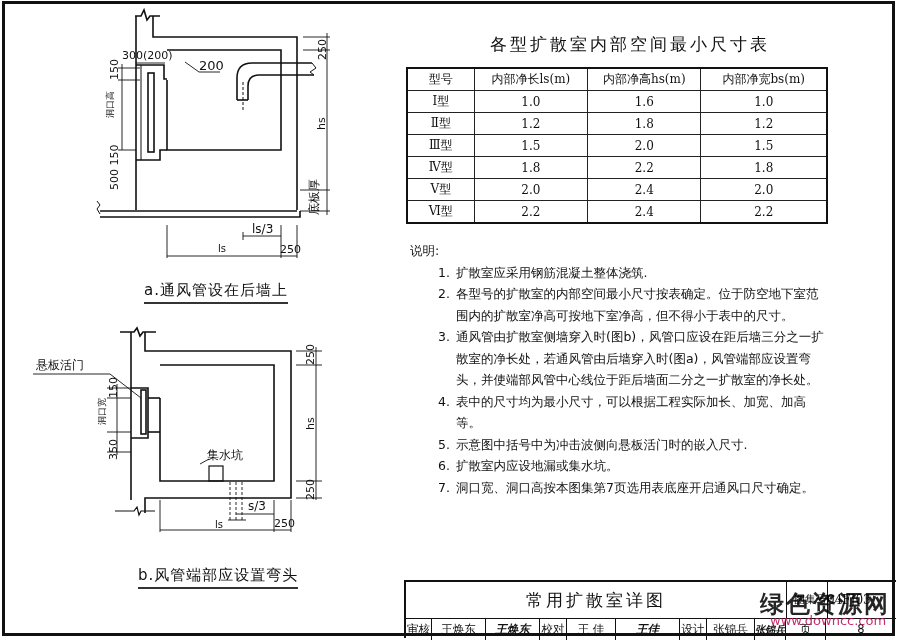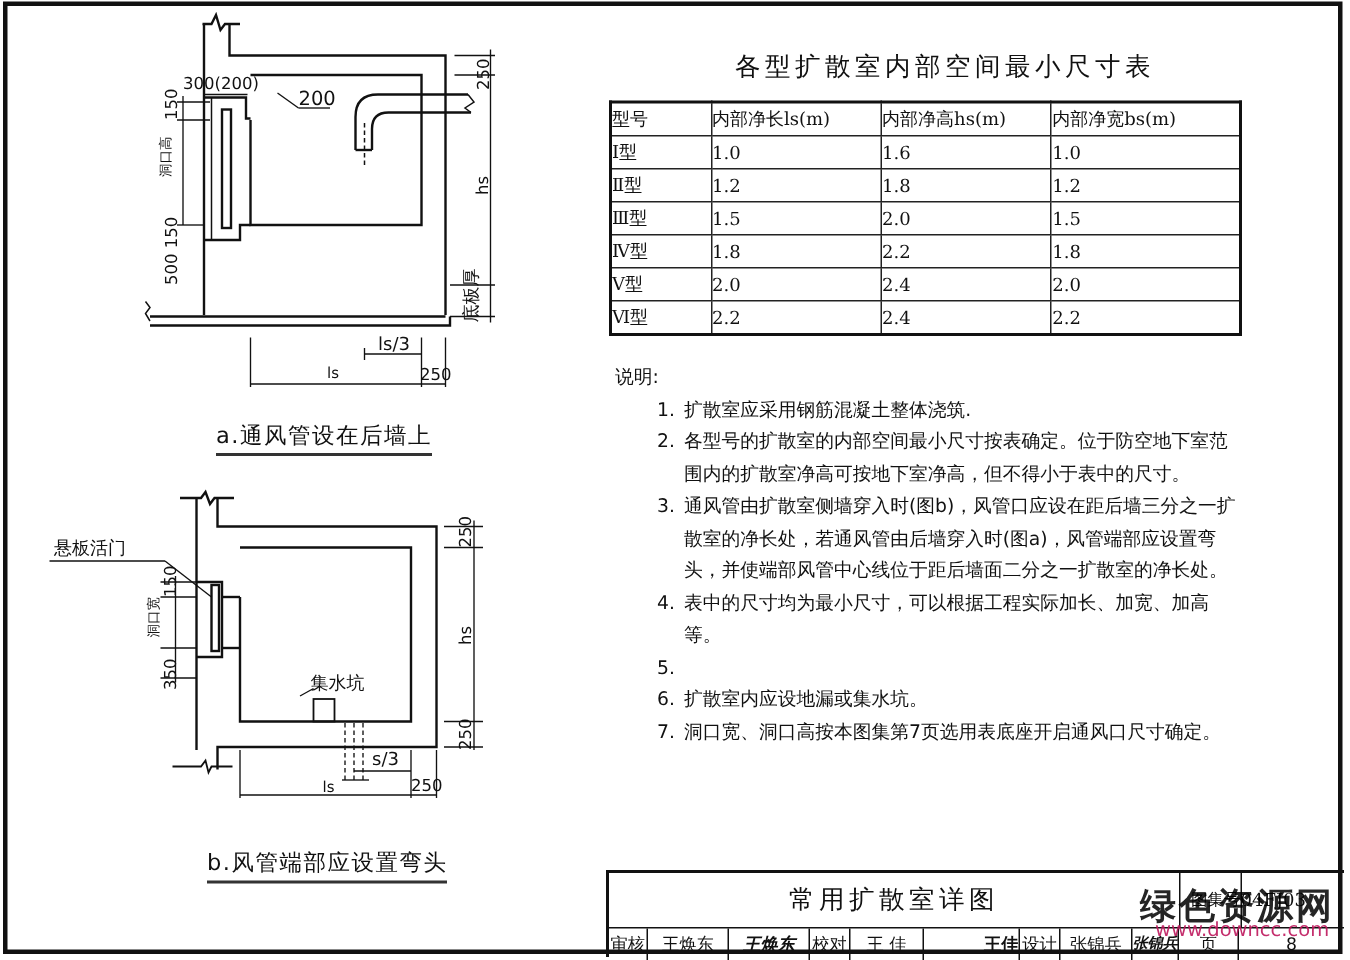--- a/index.html
+++ b/index.html
@@ -6,21 +6,21 @@
   body { width:900px; height:640px; position:relative; overflow:hidden;
          font-family:"DejaVu Sans", "Liberation Sans", sans-serif; color:#111; }
   .frame { position:absolute; left:2px; top:1px; width:893px; height:635px;
            border:3px solid #111; box-sizing:border-box; }
   svg.drawing { position:absolute; left:0; top:0; }
   .t { font-family:"DejaVu Sans", sans-serif; fill:#111; }
   .table-title { position:absolute; left:490px; top:33px; font-size:17px; letter-spacing:3px; }
   table.spec { position:absolute; left:406px; top:67px; width:422px; border-collapse:collapse;
                font-size:12px; }
   table.spec td, table.spec th { border:1.5px solid #222; height:21px; padding:0;
-               text-align:left; font-weight:normal; font-family:"DejaVu Serif", serif; }
+               text-align:center; font-weight:normal; font-family:"DejaVu Serif", serif; }
   table.spec { border:2px solid #111; }
   .notes { position:absolute; left:410px; top:240px; width:420px; font-size:12.5px; line-height:21.5px; }
   .notes .hd { margin-bottom:0; }
   .notes .item { display:flex; padding-left:28px; }
   .notes .num { width:18px; flex:none; }
   .notes .txt { flex:1; }
   .caption { position:absolute; font-size:15px; letter-spacing:1px; border-bottom:2px solid #333; padding-bottom:2px; }
   .titleblock { position:absolute; left:404px; top:580px; width:492px; height:58px; border-top:2px solid #111; border-left:2px solid #111; box-sizing:border-box; }
   .tb-title { position:absolute; left:0; top:0; width:380px; height:36px; line-height:36px; text-align:center; font-size:17px; letter-spacing:3px; }
   .tb-row { position:absolute; left:0; top:36px; height:22px; width:490px; border-top:1.5px solid #111; display:flex; font-size:11.5px; }
@@ -214,20 +214,21 @@
   <div class="item">
       <span class="num">3.</span>
       <span class="txt">通风管由扩散室侧墙穿入时(图b)，风管口应设在距后墙三分之一扩散室的净长处，若通风管由后墙穿入时(图a)，风管端部应设置弯头，并使端部风管中心线位于距后墙面二分之一扩散室的净长处。</span>
     </div>
   <div class="item">
       <span class="num">4.</span>
       <span class="txt">表中的尺寸均为最小尺寸，可以根据工程实际加长、加宽、加高等。</span>
     </div>
   <div class="item">
       <span class="num">5.</span>
+      <span class="txt">示意图中括号中为冲击波侧向悬板活门时的嵌入尺寸.</span>
     </div>
   <div class="item">
       <span class="num">6.</span>
       <span class="txt">扩散室内应设地漏或集水坑。</span>
     </div>
   <div class="item">
       <span class="num">7.</span>
       <span class="txt">洞口宽、洞口高按本图集第7页选用表底座开启通风口尺寸确定。</span>
     </div>
 </div>
@@ -235,21 +236,21 @@
 <div class="titleblock">
   <div class="tb-title">常用扩散室详图</div>
   <div style="position:absolute; left:380px; top:0; width:40px; height:36px; border-left:1.2px solid #111; border-right:1.2px solid #111; font-size:11px; line-height:36px; text-align:right;">图集号</div>
   <div style="position:absolute; left:421px; top:0; width:70px; height:36px; font-size:12px; line-height:36px; font-family:'DejaVu Serif',serif;">04FJ03</div>
   <div class="tb-row">
     <div style="width:26px">审核</div>
     <div style="width:54px">王焕东</div>
     <div style="width:54px; font-style:italic; font-weight:bold;">王焕东</div>
     <div style="width:27px">校对</div>
     <div style="width:49px">王 佳</div>
-    <div style="width:64px; font-weight:bold;text-align:right;">王佳</div>
+    <div style="width:64px; font-style:italic; font-weight:bold;">王佳</div>
     <div style="width:27px">设计</div>
     <div style="width:48px">张锦兵</div>
     <div style="width:31px; font-style:italic; font-weight:bold; font-size:10px;">张锦兵</div>
     <div style="width:40px">页</div>
     <div style="width:70px; border-right:none;">8</div>
   </div>
 </div>
 
 <div class="watermark">绿色资源网</div>
 <div class="watermark2">www.downcc.com</div>

